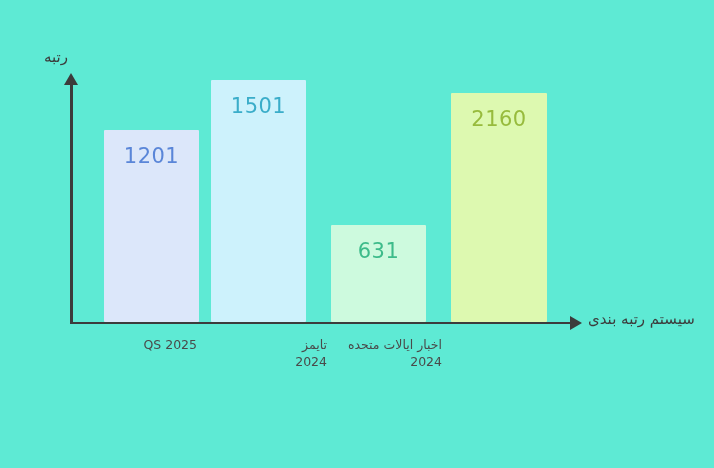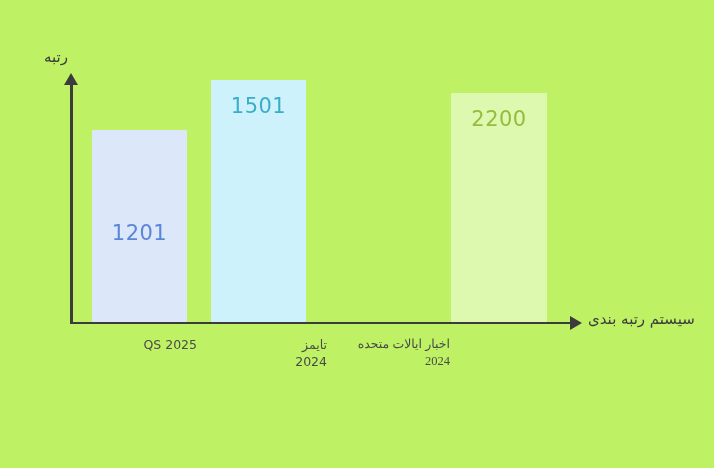--- a/index.html
+++ b/index.html
@@ -104,55 +104,58 @@
     direction: rtl;
   }
   .cat-label .ltr {
     direction: ltr;
     display: block;
   }
 </style>
 </head>
 <body>
 
-<div id="canvas" style="background: #bef264;">
+<div id="canvas" style="background: #5eead4;">
 
   <div id="y-axis-line" class="axis-line" style="background: rgb(60, 60, 60);"></div>
   <div id="y-axis-arrow" class="arrow-head" style="border-bottom-color: rgb(60, 60, 60);"></div>
   <div id="y-axis-title" class="axis-title">رتبه</div>
 
   <div id="x-axis-line" class="axis-line" style="background: rgb(60, 60, 60);"></div>
   <div id="x-axis-arrow" class="arrow-head" style="border-left-color: rgb(60, 60, 60);"></div>
   <div id="x-axis-title" class="axis-title">سیستم رتبه بندی</div>
 
   <div id="plot-area">
 
-    <div class="bar" style="left: 92px; width: 95px; height: 192px; background: rgb(220, 231, 250); align-items: center;">
+    <div class="bar" style="left: 104px; width: 95px; height: 192px; background: rgb(220, 231, 250);">
       <span class="bar-value" style="color: rgb(90, 134, 216);">1201</span>
     </div>
 
     <div class="bar" style="left: 211px; width: 95px; height: 242px; background: rgb(205, 242, 252);">
       <span class="bar-value" style="color: rgb(58, 173, 201);">1501</span>
     </div>
 
+    <div class="bar" style="left: 331px; width: 95px; height: 97px; background: rgb(205, 250, 222);">
+      <span class="bar-value" style="color: rgb(61, 187, 138);">631</span>
+    </div>
 
     <div class="bar" style="left: 451px; width: 96px; height: 229px; background: rgb(221, 249, 176);">
-      <span class="bar-value" style="color: rgb(151, 187, 61);">2200</span>
+      <span class="bar-value" style="color: rgb(151, 187, 61);">2160</span>
     </div>
 
   </div>
 
   <div class="cat-label" style="left:82px; width:115px;">
     <span>QS 2025</span>
   </div>
 
   <div class="cat-label" style="left:212px; width:115px;">
     <span>تایمز</span>
     <span class="ltr">2024</span>
   </div>
 
-  <div class="cat-label" style="left:328px; width:122px;font-family:Liberation Serif, serif;">
+  <div class="cat-label" style="left:320px; width:122px;">
     <span>اخبار ایالات متحده</span>
     <span class="ltr">2024</span>
   </div>
 
 
 </div>
 
 </body></html>

